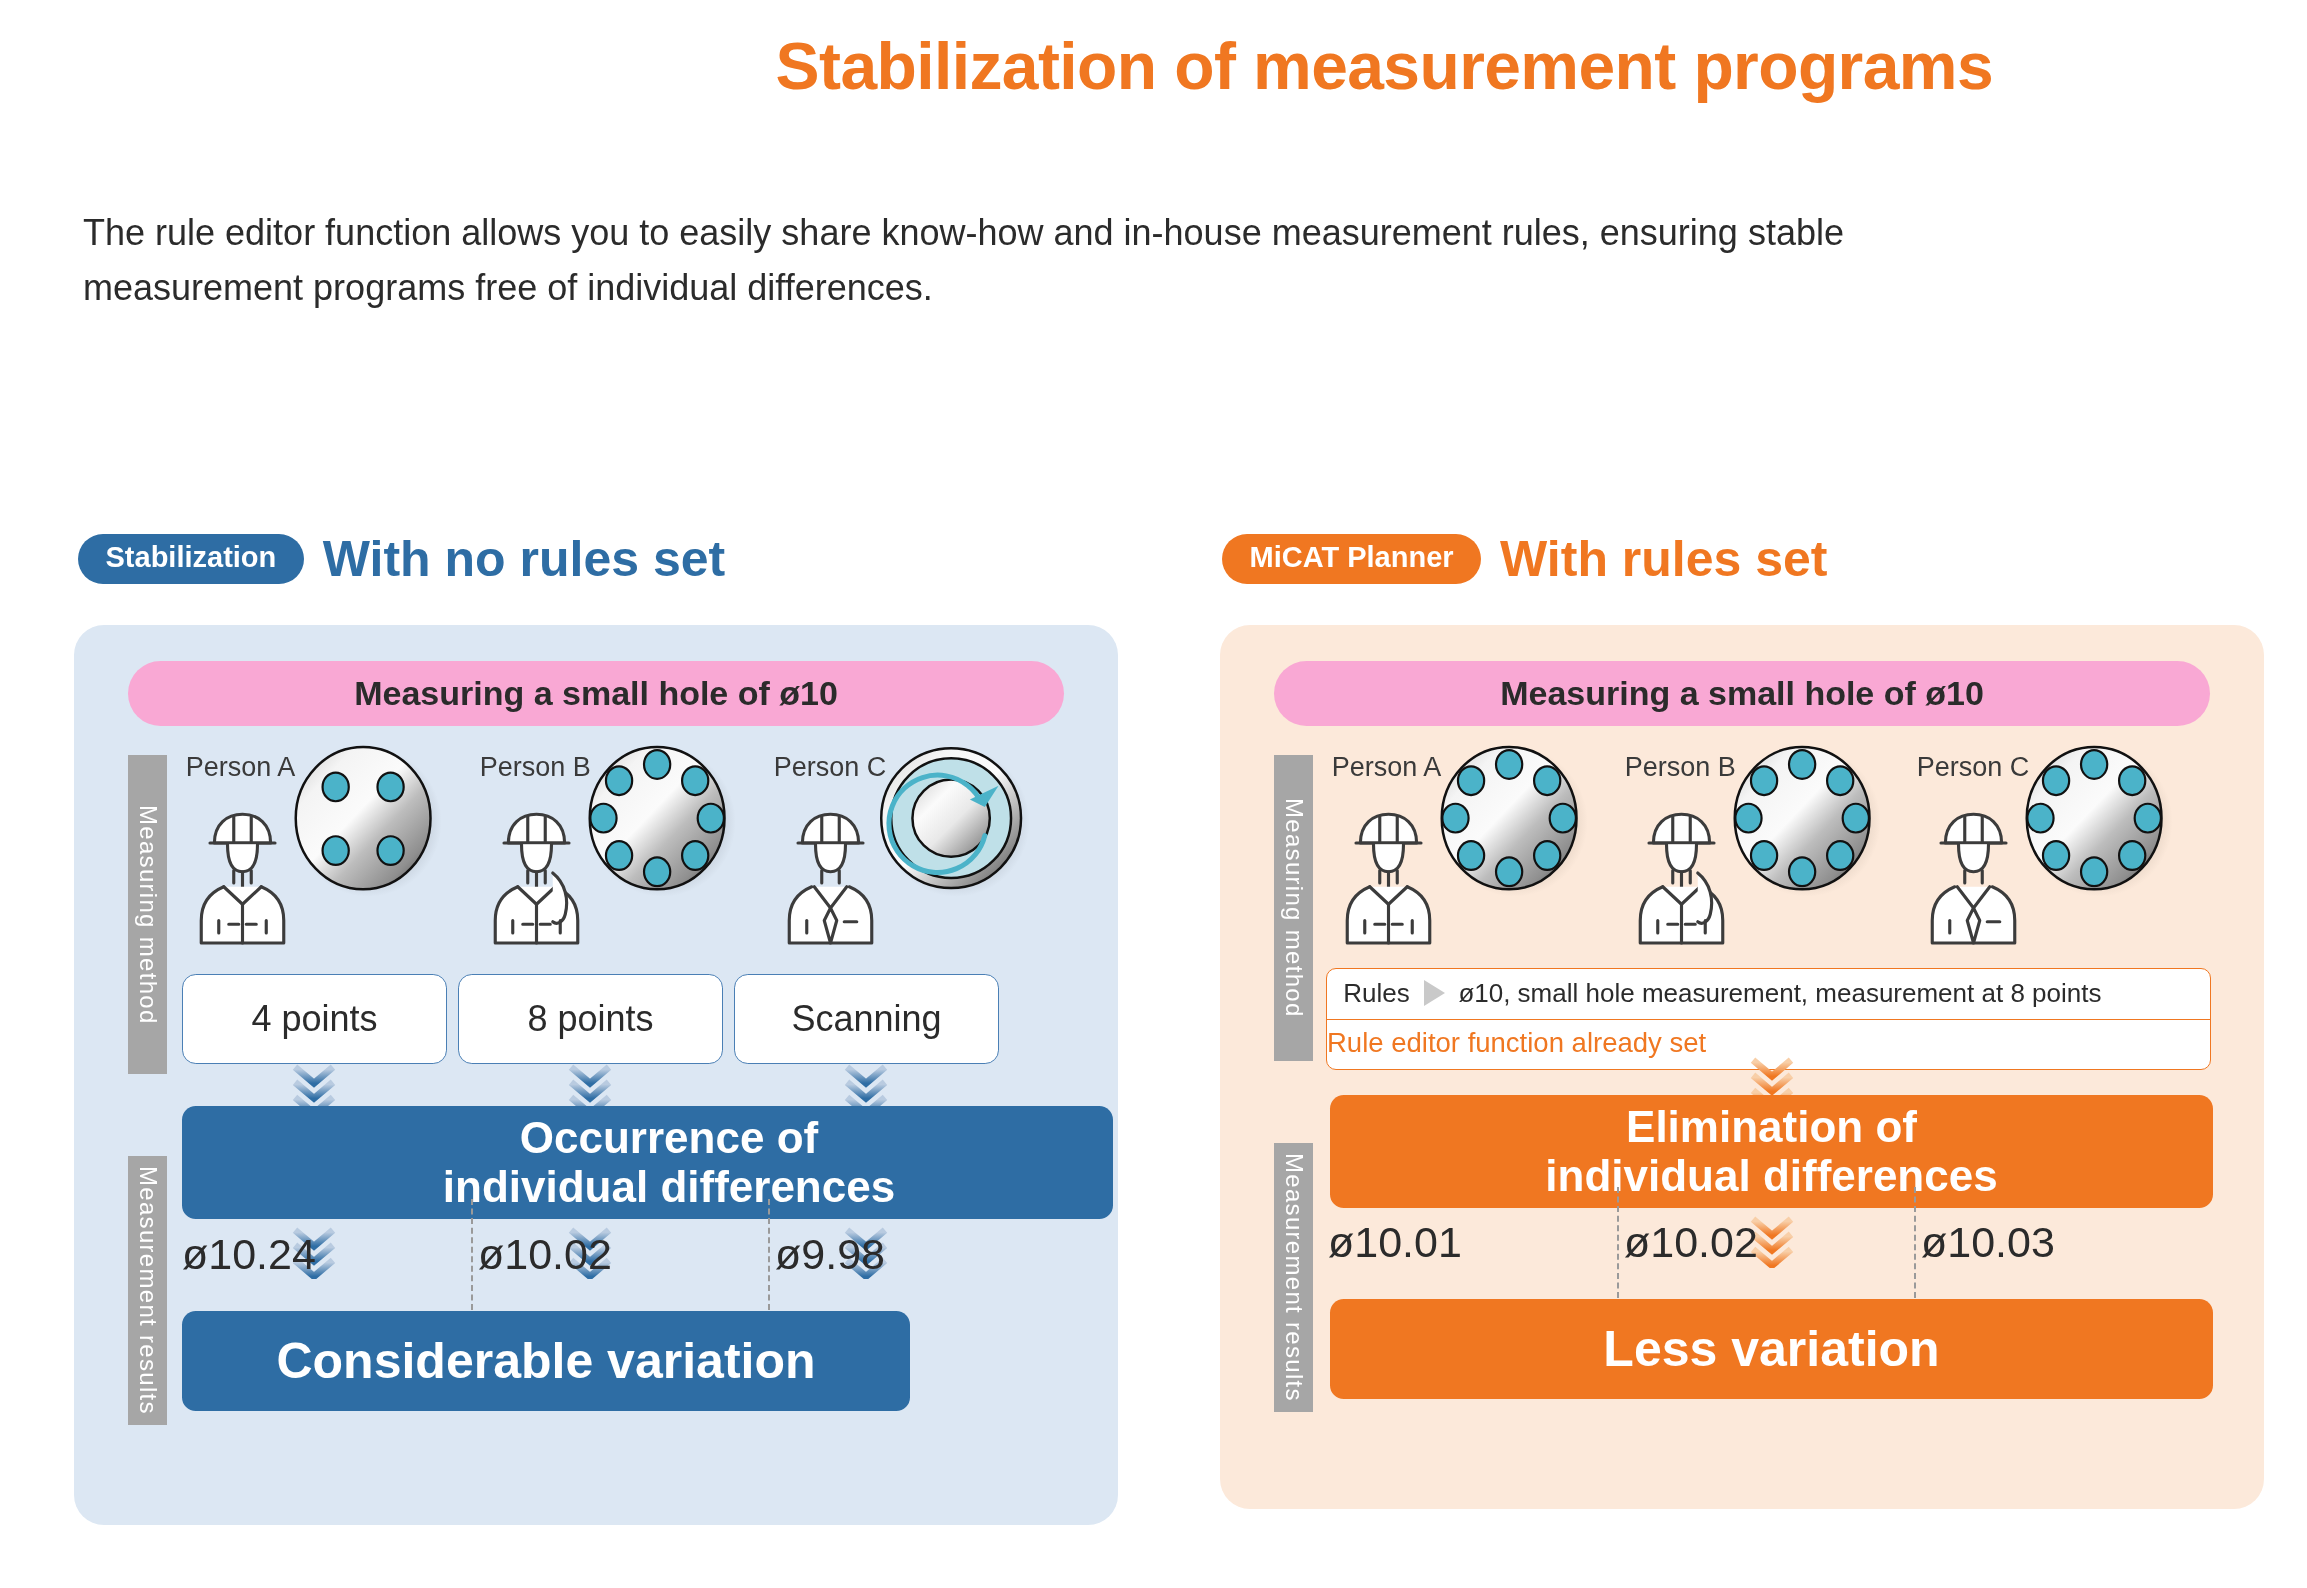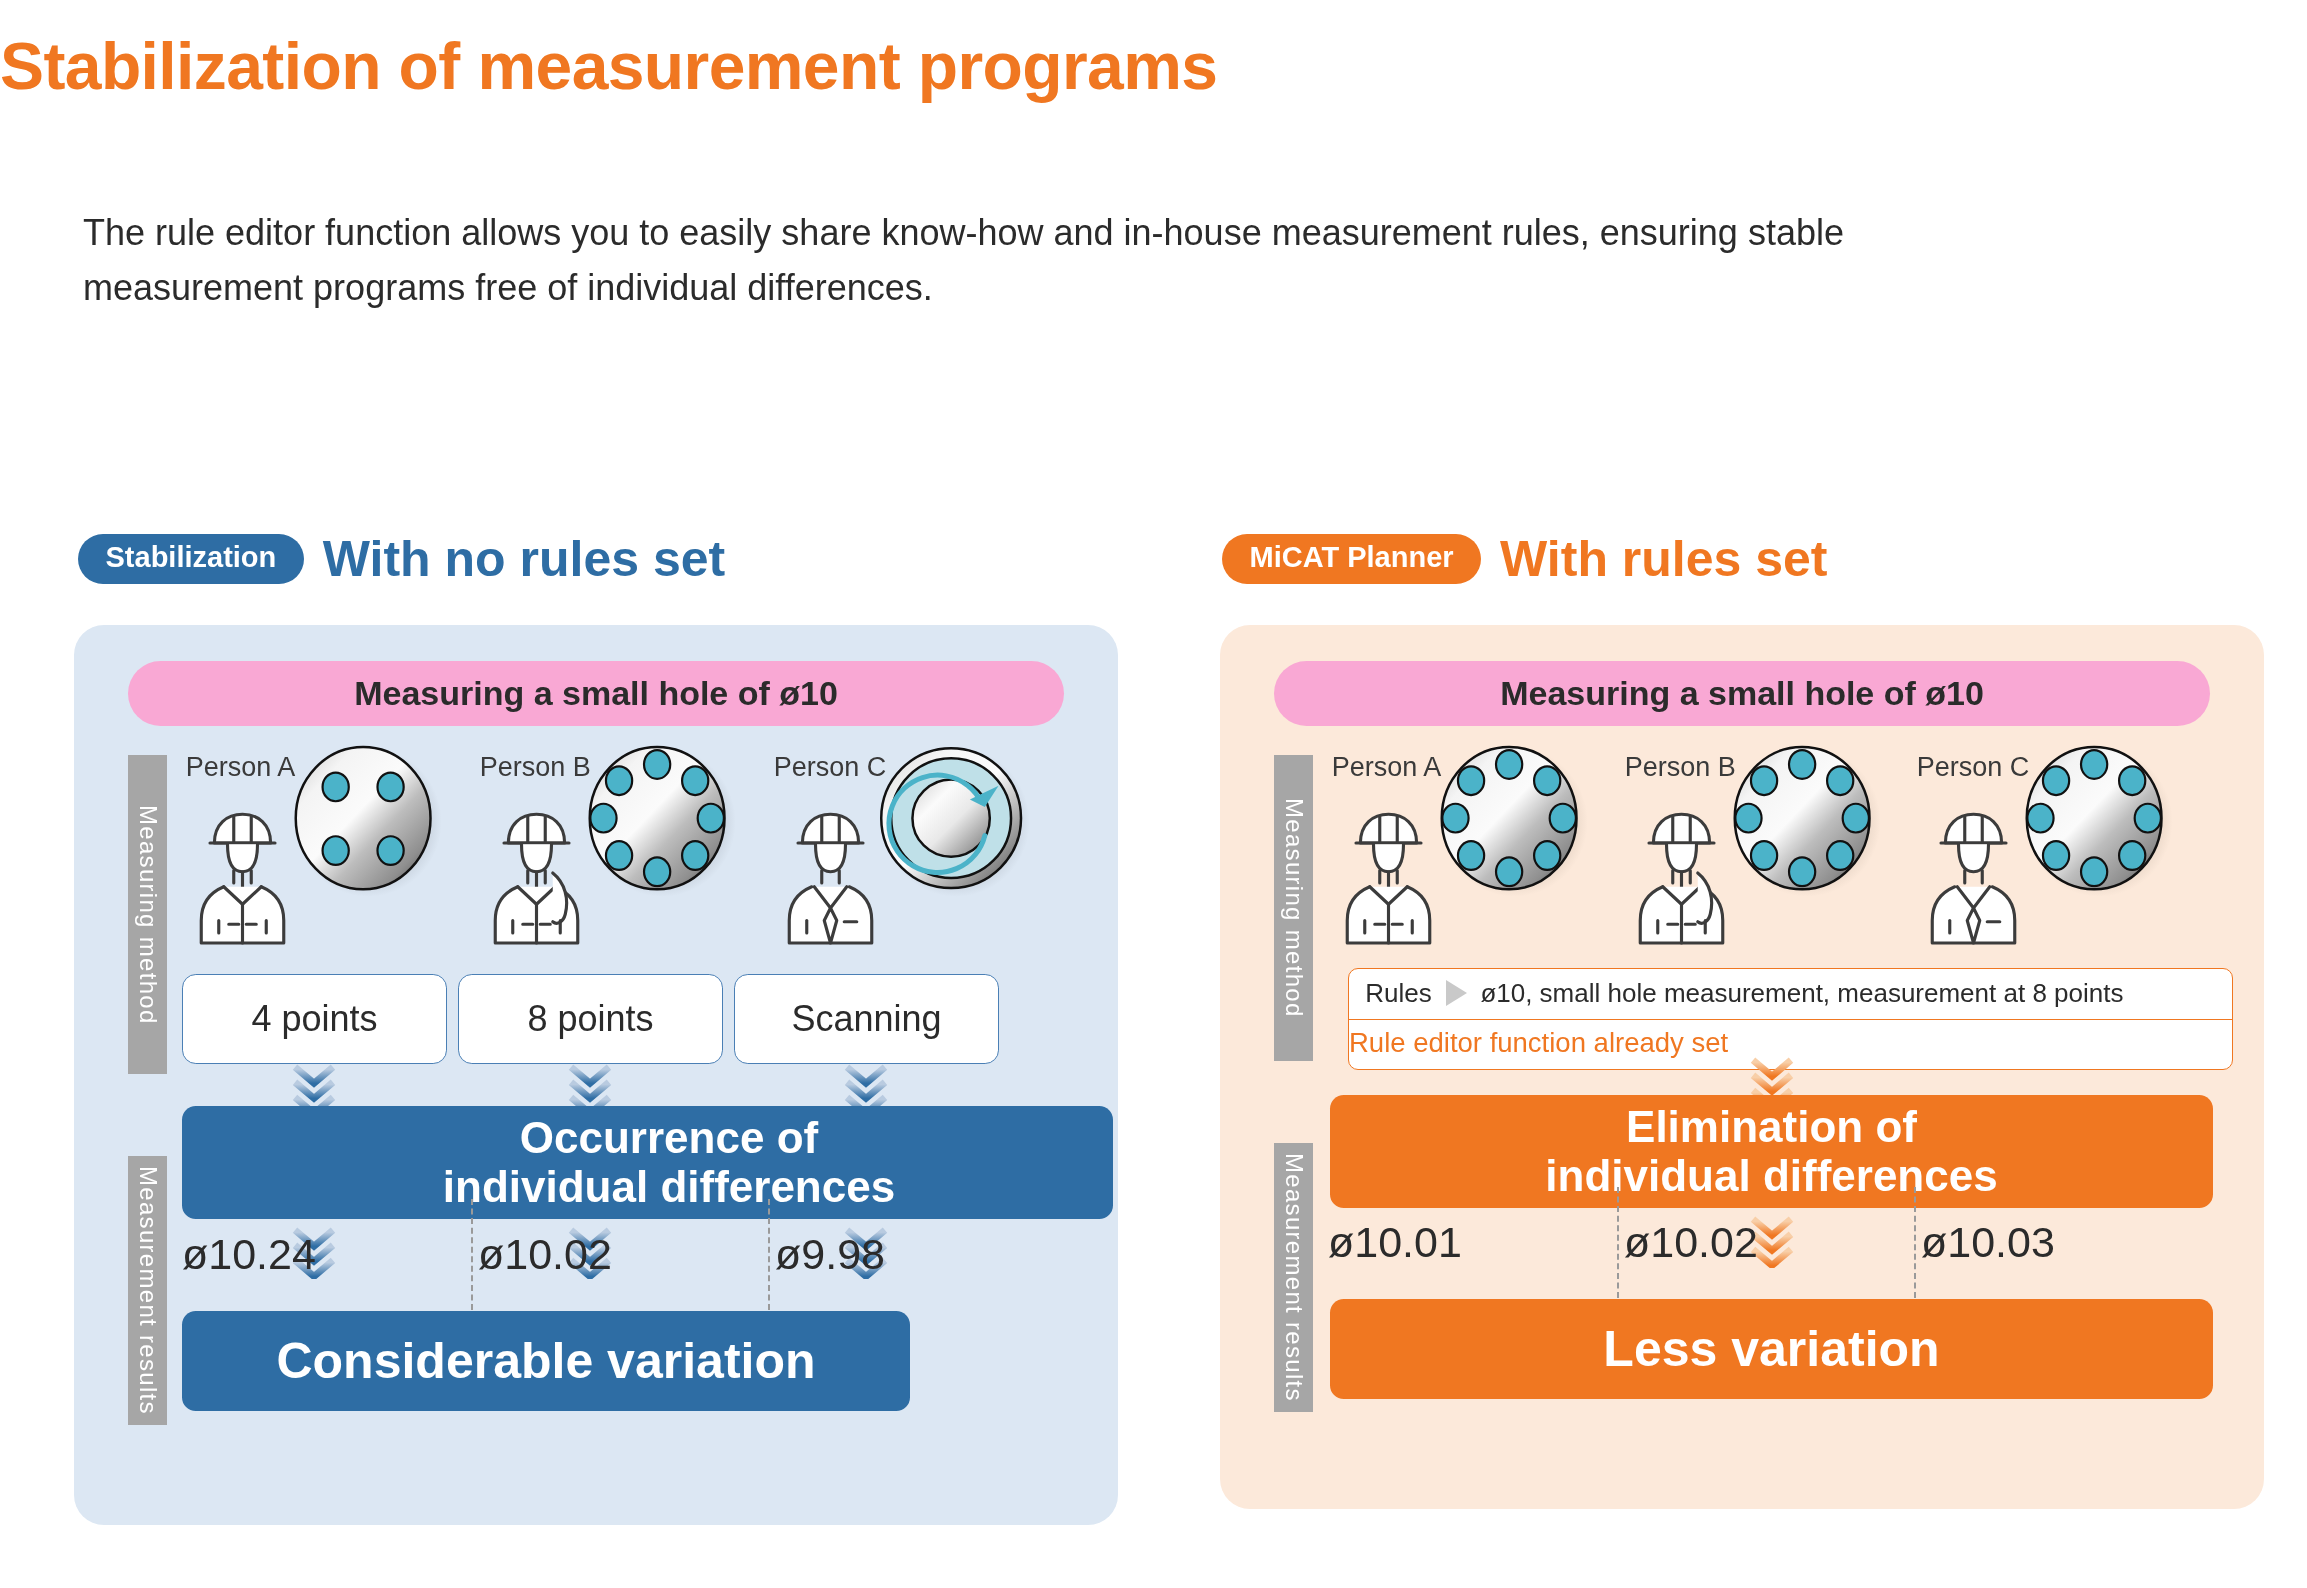--- a/index.html
+++ b/index.html
@@ -9,26 +9,27 @@
     font-family:"Liberation Sans", sans-serif;
     color:#2b2b2b;
     overflow:hidden;
     position:relative;
   }
   .page{position:relative;width:2307px;height:1588px;}
 
   
   .title{
     position:absolute;left:0;top:30px;width:1977px;
-    text-align:left;
+    text-align:right;
     font-size:66px;
     font-weight:700;
     letter-spacing:-0.6px;
     color:#f07721;
     line-height:1.1;
+    padding-left:16px;
   }
 
   
   .intro{
     position:absolute;left:83px;top:206px;width:1913px;
     font-size:36px;line-height:1.52;color:#2b2b2b;font-weight:400;
   }
   .intro p{margin:0 0 2.5px 0;}
 
   
@@ -102,21 +103,21 @@
     background:#fff;border:1.9px solid #4a7fb5;border-radius:13.8px;
     display:flex;align-items:center;justify-content:center;
     font-size:36px;font-weight:400;color:#2b2b2b;
   }
   .mbox.m0{left:108px;}
   .mbox.m1{left:384px;}
   .mbox.m2{left:660px;}
 
   
   .rulesbox{
-    position:absolute;left:128px;top:343px;width:883px;
+    position:absolute;left:106px;top:343px;width:883px;
     background:#fff;border:1.9px solid #f07721;border-radius:10px;
     overflow:hidden;
   }
   .rules-row1{
     display:flex;align-items:center;gap:13.8px;
     padding:8.8px 16.3px 10px 16.3px;
     font-size:26px;color:#2b2b2b;white-space:nowrap;
     border-bottom:1.9px solid #f07721;
   }
   .tri{

